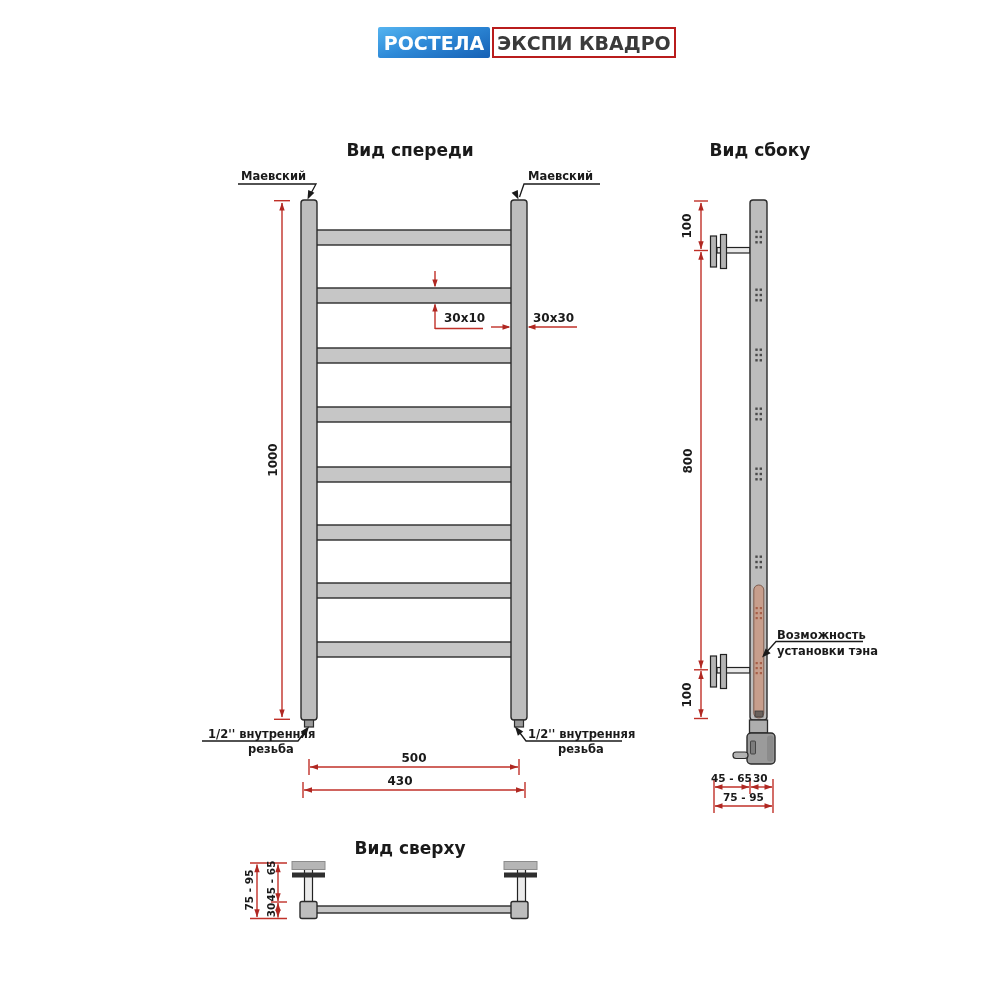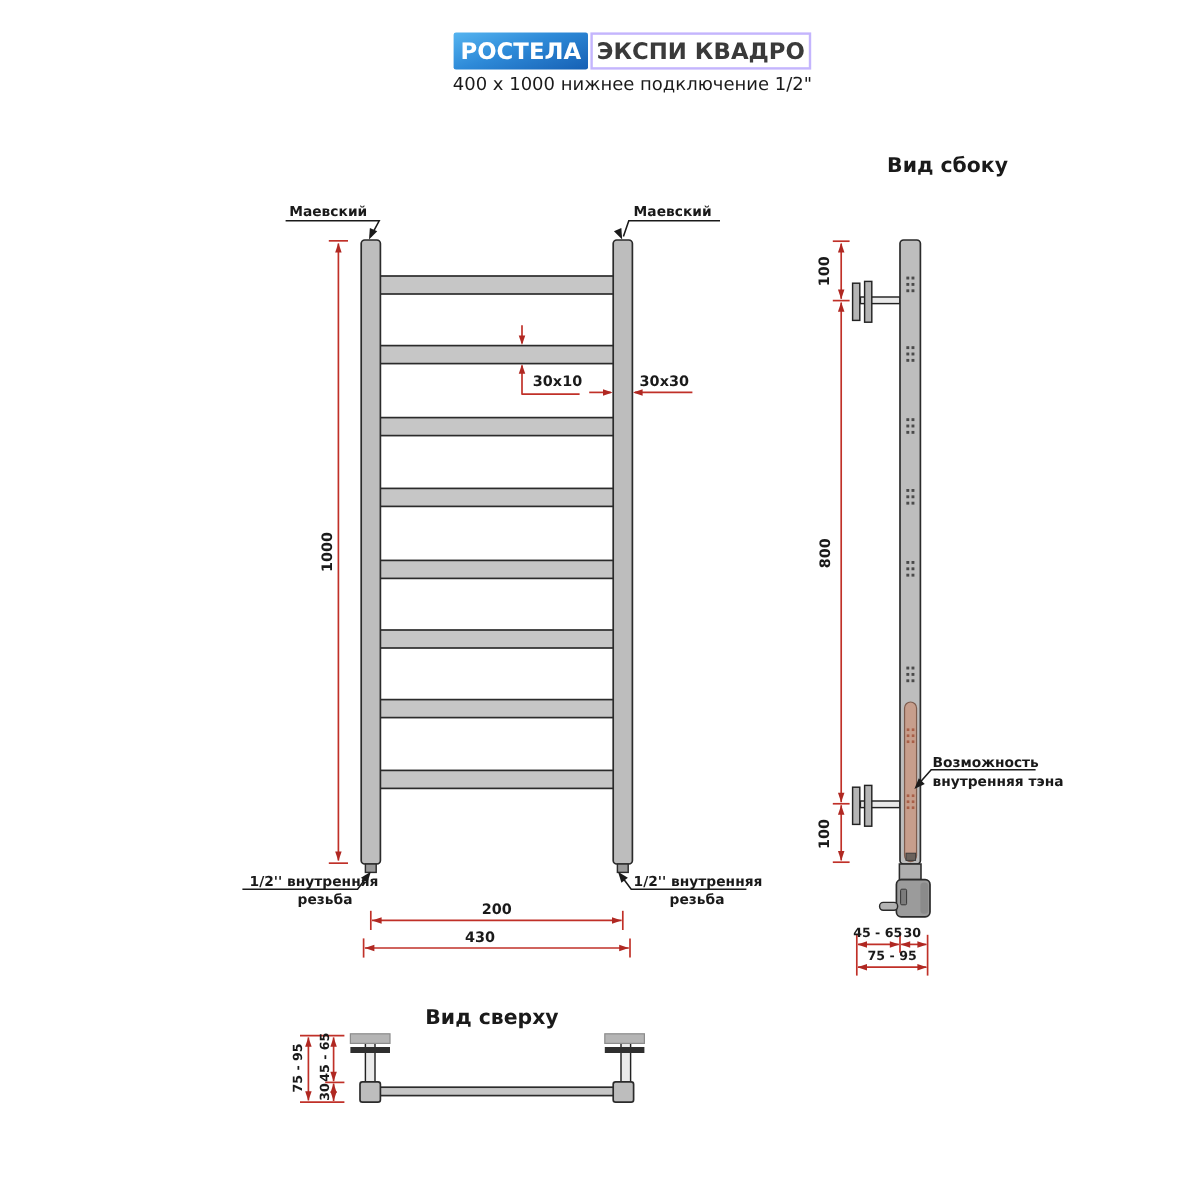--- a/index.html
+++ b/index.html
@@ -9,21 +9,21 @@
   .t{position:absolute;white-space:nowrap;color:#1a1a1a;}
   .vtitle{font-size:17px;font-weight:bold;text-align:center;}
   .lbl{font-size:11.5px;font-weight:bold;}
   .dim{font-size:12px;font-weight:bold;}
   .dimS{font-size:10.5px;font-weight:bold;}
   .rot{transform:rotate(-90deg);text-align:center;}
   .brand-box{position:absolute;left:358px;top:27px;width:112px;height:31px;border-radius:2px;
      background:linear-gradient(160deg,#55b4f0 0%,#2e8ad8 45%,#1660b4 100%);
      color:#ffffff;font-size:19px;font-weight:bold;display:flex;align-items:center;justify-content:center;}
   .model-box{position:absolute;left:472px;top:27px;width:180px;height:27px;background:#ffffff;
-     border:2px solid #c4b5fd;color:#3a3a3a;font-size:19px;font-weight:bold;
+     border:2px solid #b91c1c;color:#3a3a3a;font-size:19px;font-weight:bold;
      display:flex;align-items:center;justify-content:center;}
   .subtitle{position:absolute;left:357px;top:61px;width:300px;text-align:center;
      font-size:15px;color:#1a1a1a;}
   
   .body{fill:#bdbdbd;stroke:#2b2b2b;stroke-width:1.4;}
   .rung{fill:#c6c6c6;stroke:#2b2b2b;stroke-width:1.4;}
   .foot{fill:#9a9a9a;stroke:#2b2b2b;stroke-width:1.2;}
   .rl{stroke:#c03028;stroke-width:1.4;}
   .bl{stroke:#1a1a1a;stroke-width:1.3;fill:none;}
   .ra{fill:#b02822;}
@@ -31,21 +31,20 @@
   .weld{fill:#4a4a4a;}
   .weldr{fill:#a85f48;}
 </style>
 </head>
 <body>
 
 <div class="canvas">
 
   <div class="brand-box">РОСТЕЛА</div>
   <div class="model-box">ЭКСПИ КВАДРО</div>
-  <div class="subtitle">400 х 1000 нижнее подключение 1/2"</div>
 
   <svg width="1000" height="1000" viewBox="0 0 1000 1000">
 
     <g>
 
       <rect class="rung" x="296" y="230" width="196" height="15"></rect>
       <rect class="rung" x="296" y="288" width="196" height="15"></rect>
       <rect class="rung" x="296" y="348" width="196" height="15"></rect>
       <rect class="rung" x="296" y="407" width="196" height="15"></rect>
       <rect class="rung" x="296" y="467" width="196" height="15"></rect>
@@ -243,38 +242,39 @@
       <polygon class="ra" points="0,0 -8,2.7 -8,-2.7" transform="translate(237,917.3) rotate(90)"></polygon>
       <line class="rl" x1="258" y1="864.5" x2="258" y2="901"></line>
       <polygon class="ra" points="0,0 -8,2.7 -8,-2.7" transform="translate(258,864.3) rotate(-90)"></polygon>
       <polygon class="ra" points="0,0 -8,2.7 -8,-2.7" transform="translate(258,901.2) rotate(90)"></polygon>
       <line class="rl" x1="258" y1="903" x2="258" y2="917.5"></line>
       <polygon class="ra" points="0,0 -8,2.7 -8,-2.7" transform="translate(258,902.8) rotate(-90)"></polygon>
       <polygon class="ra" points="0,0 -8,2.7 -8,-2.7" transform="translate(258,917.4) rotate(90)"></polygon>
     </g>
   </svg>
 
+  <div class="t vtitle" style="left:290px;top:140px;width:200px;">Вид спереди</div>
   <div class="t lbl" style="left:221px;top:169px;">Маевский</div>
   <div class="t lbl" style="left:508px;top:169px;">Маевский</div>
   <div class="t dim rot" style="left:233px;top:453px;width:40px;">1000</div>
   <div class="t dim" style="left:424px;top:311px;text-align:center;">30x10</div>
   <div class="t dim" style="left:513px;top:311px;">30x30</div>
   <div class="t lbl" style="left:188px;top:727px;">1/2'' внутренняя</div>
   <div class="t lbl" style="left:228px;top:742px;">резьба</div>
   <div class="t lbl" style="left:508px;top:727px;">1/2'' внутренняя</div>
   <div class="t lbl" style="left:538px;top:742px;">резьба</div>
-  <div class="t dim" style="left:374px;top:751px;width:40px;text-align:center;">200</div>
+  <div class="t dim" style="left:374px;top:751px;width:40px;text-align:center;">500</div>
   <div class="t dim" style="left:360px;top:774px;width:40px;text-align:center;">430</div>
 
-  <div class="t vtitle" style="left:660px;top:128px;width:160px;text-align:right;">Вид сбоку</div>
+  <div class="t vtitle" style="left:660px;top:140px;width:160px;">Вид сбоку</div>
   <div class="t dim rot" style="left:647px;top:219px;width:40px;">100</div>
   <div class="t dim rot" style="left:648px;top:454px;width:40px;">800</div>
   <div class="t dim rot" style="left:647px;top:688px;width:40px;">100</div>
   <div class="t lbl" style="left:757px;top:628px;">Возможность</div>
-  <div class="t lbl" style="left:757px;top:644px;">внутренняя тэна</div>
+  <div class="t lbl" style="left:757px;top:644px;">установки тэна</div>
   <div class="t dimS" style="left:691px;top:772px;">45 - 65</div>
   <div class="t dimS" style="left:733px;top:772px;">30</div>
   <div class="t dimS" style="left:703px;top:791px;">75 - 95</div>
 
   <div class="t vtitle" style="left:310px;top:838px;width:160px;">Вид сверху</div>
   <div class="t dimS rot" style="left:202px;top:884px;width:54px;">75 - 95</div>
   <div class="t dimS rot" style="left:224px;top:875px;width:54px;">45 - 65</div>
   <div class="t dimS rot" style="left:236px;top:904px;width:30px;">30</div>
 
 </div>

